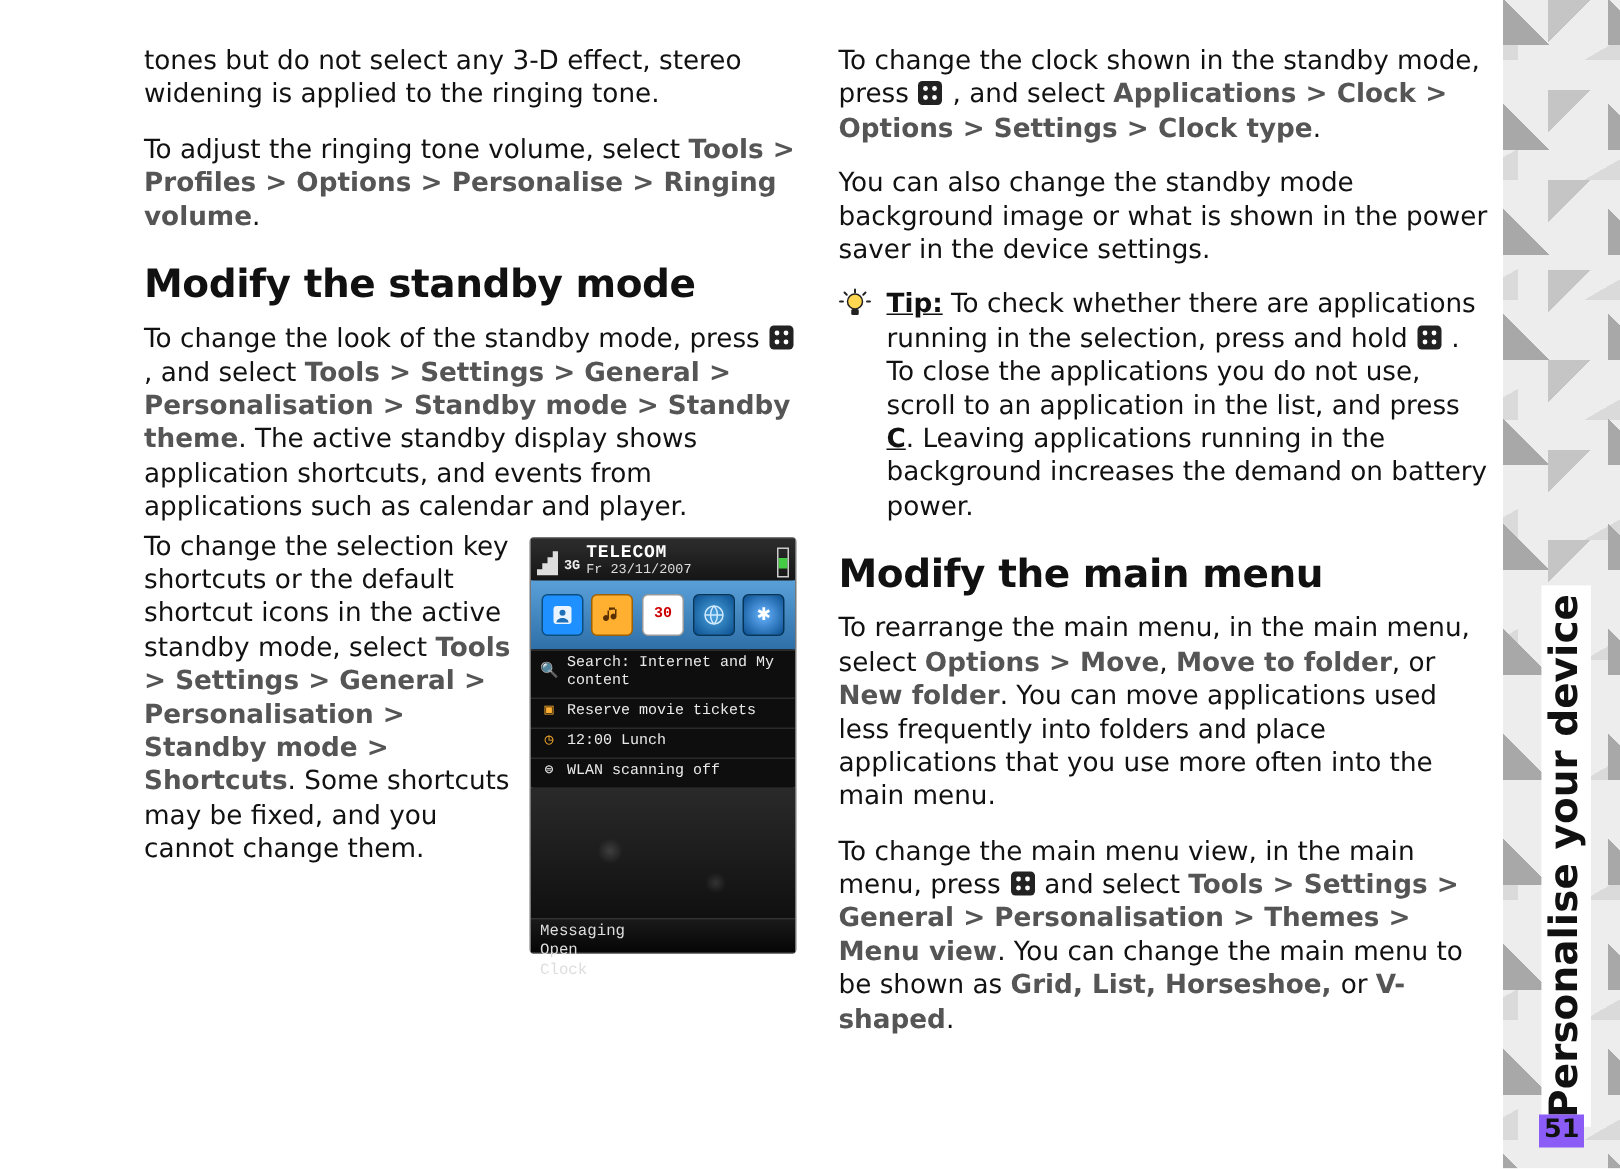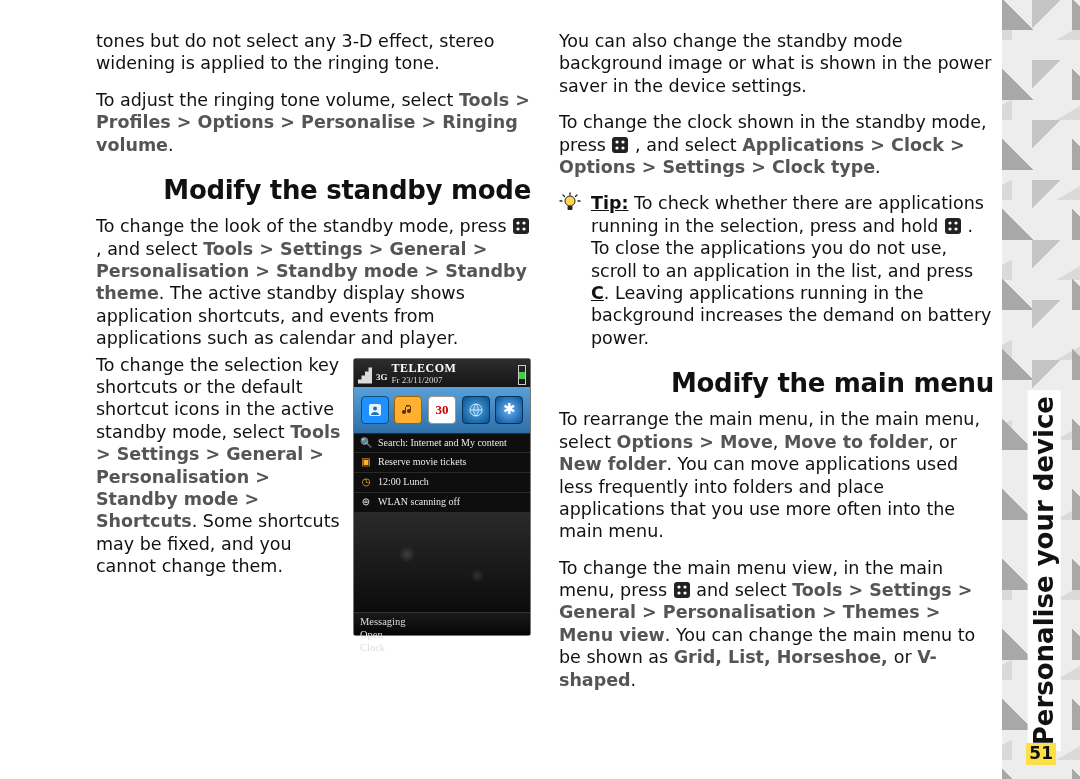--- a/index.html
+++ b/index.html
@@ -32,21 +32,20 @@
   .col {
     flex: 1 1 0;
     min-width: 0;
   }
   h2.section {
     font-size: 26px;
     font-weight: 800;
     letter-spacing: -0.3px;
     margin: 18px 0 8px 0;
     color: #111;
-    text-align: right;
   }
   p { margin: 0 0 14px 0; }
   .menu, .bold { color:#555; font-weight:700; }
   .bold-black { color:#111; font-weight:700;text-decoration:underline; }
 
   
   .key-icon {
     display: inline-block;
     width: 18px; height: 18px;
     vertical-align: -3px;
@@ -57,21 +56,21 @@
   .phone-shot {
     float: right;
     width: 176px;
     height: 276px;
     margin: 4px 0 4px 10px;
     background: #1b1b1b;
     border: 1px solid #777;
     border-radius: 3px;
     color: #fff;
     font-size: 10.5px;
-    font-family: Liberation Serif, serif;
+    font-family: Liberation Mono, monospace;
     position: relative;
     box-shadow: 0 0 0 1px #9a9a9a inset;
   }
   .phone-top {
     height: 26px;
     display:flex; align-items:center;
     background: linear-gradient(#2d2d2d,#151515);
     padding: 2px 4px 0 4px;
     gap:4px;
   }
@@ -94,21 +93,21 @@
     display:flex; align-items:center; justify-content:space-around;
     padding: 2px 4px;
   }
   .app-ico {
     width:26px; height:26px; border-radius:4px;
     display:flex; align-items:center; justify-content:center;
     font-size:15px;
   }
   .app-ico.contacts{ background:#1e90ff; border:1px solid #0b4f80;}
   .app-ico.music  { background:#ffb030; border:1px solid #a06000;}
-  .app-ico.cal    { background:#fff; border:1px solid #999; color:#c00; font-weight:700; font-size:13px; line-height:1;}
+  .app-ico.cal    { background:#fff; border:1px solid #999; color:#c00; font-weight:700; font-size:10px; line-height:1;}
   .app-ico.web    { background:radial-gradient(#4ea5e0,#0a4f90); border:1px solid #06355a;}
   .app-ico.bt     { background:radial-gradient(#68b4ff,#0a4f90); border:1px solid #06355a; color:#fff;}
   .list {
     background:#0e0e0e;
   }
   .list-row {
     display:flex; align-items:center;
     gap:6px;
     padding: 3px 6px;
     border-top:1px solid #2a2a2a;
@@ -169,21 +168,21 @@
     white-space: nowrap;
     background:#fff;
     padding: 0 6px;
   }
   .page-num {
     position:absolute;
     right: 24px;
     bottom: 14px;
     font-weight:800;
     font-size: 17px;
-    background:#fde047;
+    background:#8b5cf6;
     padding: 0 3px;
   }
 </style>
 </head>
 <body>
 
 <div class="page">
 
   <div class="content-area">
 
@@ -276,36 +275,36 @@
         <p>
           <span>To change the selection key shortcuts or the default shortcut icons in the active standby mode, select </span>
           <span class="menu">Tools &gt; Settings &gt; General &gt; Personalisation &gt; Standby mode &gt; Shortcuts</span><span>. Some shortcuts may be fixed, and you cannot change them.</span>
         </p>
         <div style="clear:both"></div>
       </div>
     </div>
 
     <div class="col">
 
-      <p>You can also change the standby mode background image or what is shown in the power saver in the device settings.</p>
-
       <p>
         <span>To change the clock shown in the standby mode, press </span>
         <span class="key-icon">
           <svg viewBox="0 0 18 18">
               <rect x="1" y="1" width="16" height="16" rx="3" fill="#222"></rect>
               <circle cx="6" cy="6" r="1.6" fill="#fff"></circle>
               <circle cx="12" cy="6" r="1.6" fill="#fff"></circle>
               <circle cx="6" cy="12" r="1.6" fill="#fff"></circle>
               <circle cx="12" cy="12" r="1.6" fill="#fff"></circle>
             </svg>
         </span>
         <span> , and select </span>
         <span class="menu">Applications &gt; Clock &gt; Options &gt; Settings &gt; Clock type</span><span>.</span>
       </p>
+
+      <p>You can also change the standby mode background image or what is shown in the power saver in the device settings.</p>
 
       <div class="tip">
         <div class="tip-icon">
           <svg viewBox="0 0 22 22">
               <circle cx="11" cy="9" r="5" fill="#ffd750" stroke="#222" stroke-width="1"></circle>
               <rect x="8.5" y="14" width="5" height="4" rx="1" fill="#222"></rect>
               <path d="M11 1v2M3 9H1M21 9h-2M4 3l1.5 1.5M18 3l-1.5 1.5" stroke="#222" stroke-width="1.3" stroke-linecap="round"></path>
             </svg>
         </div>
         <div class="tip-text">

